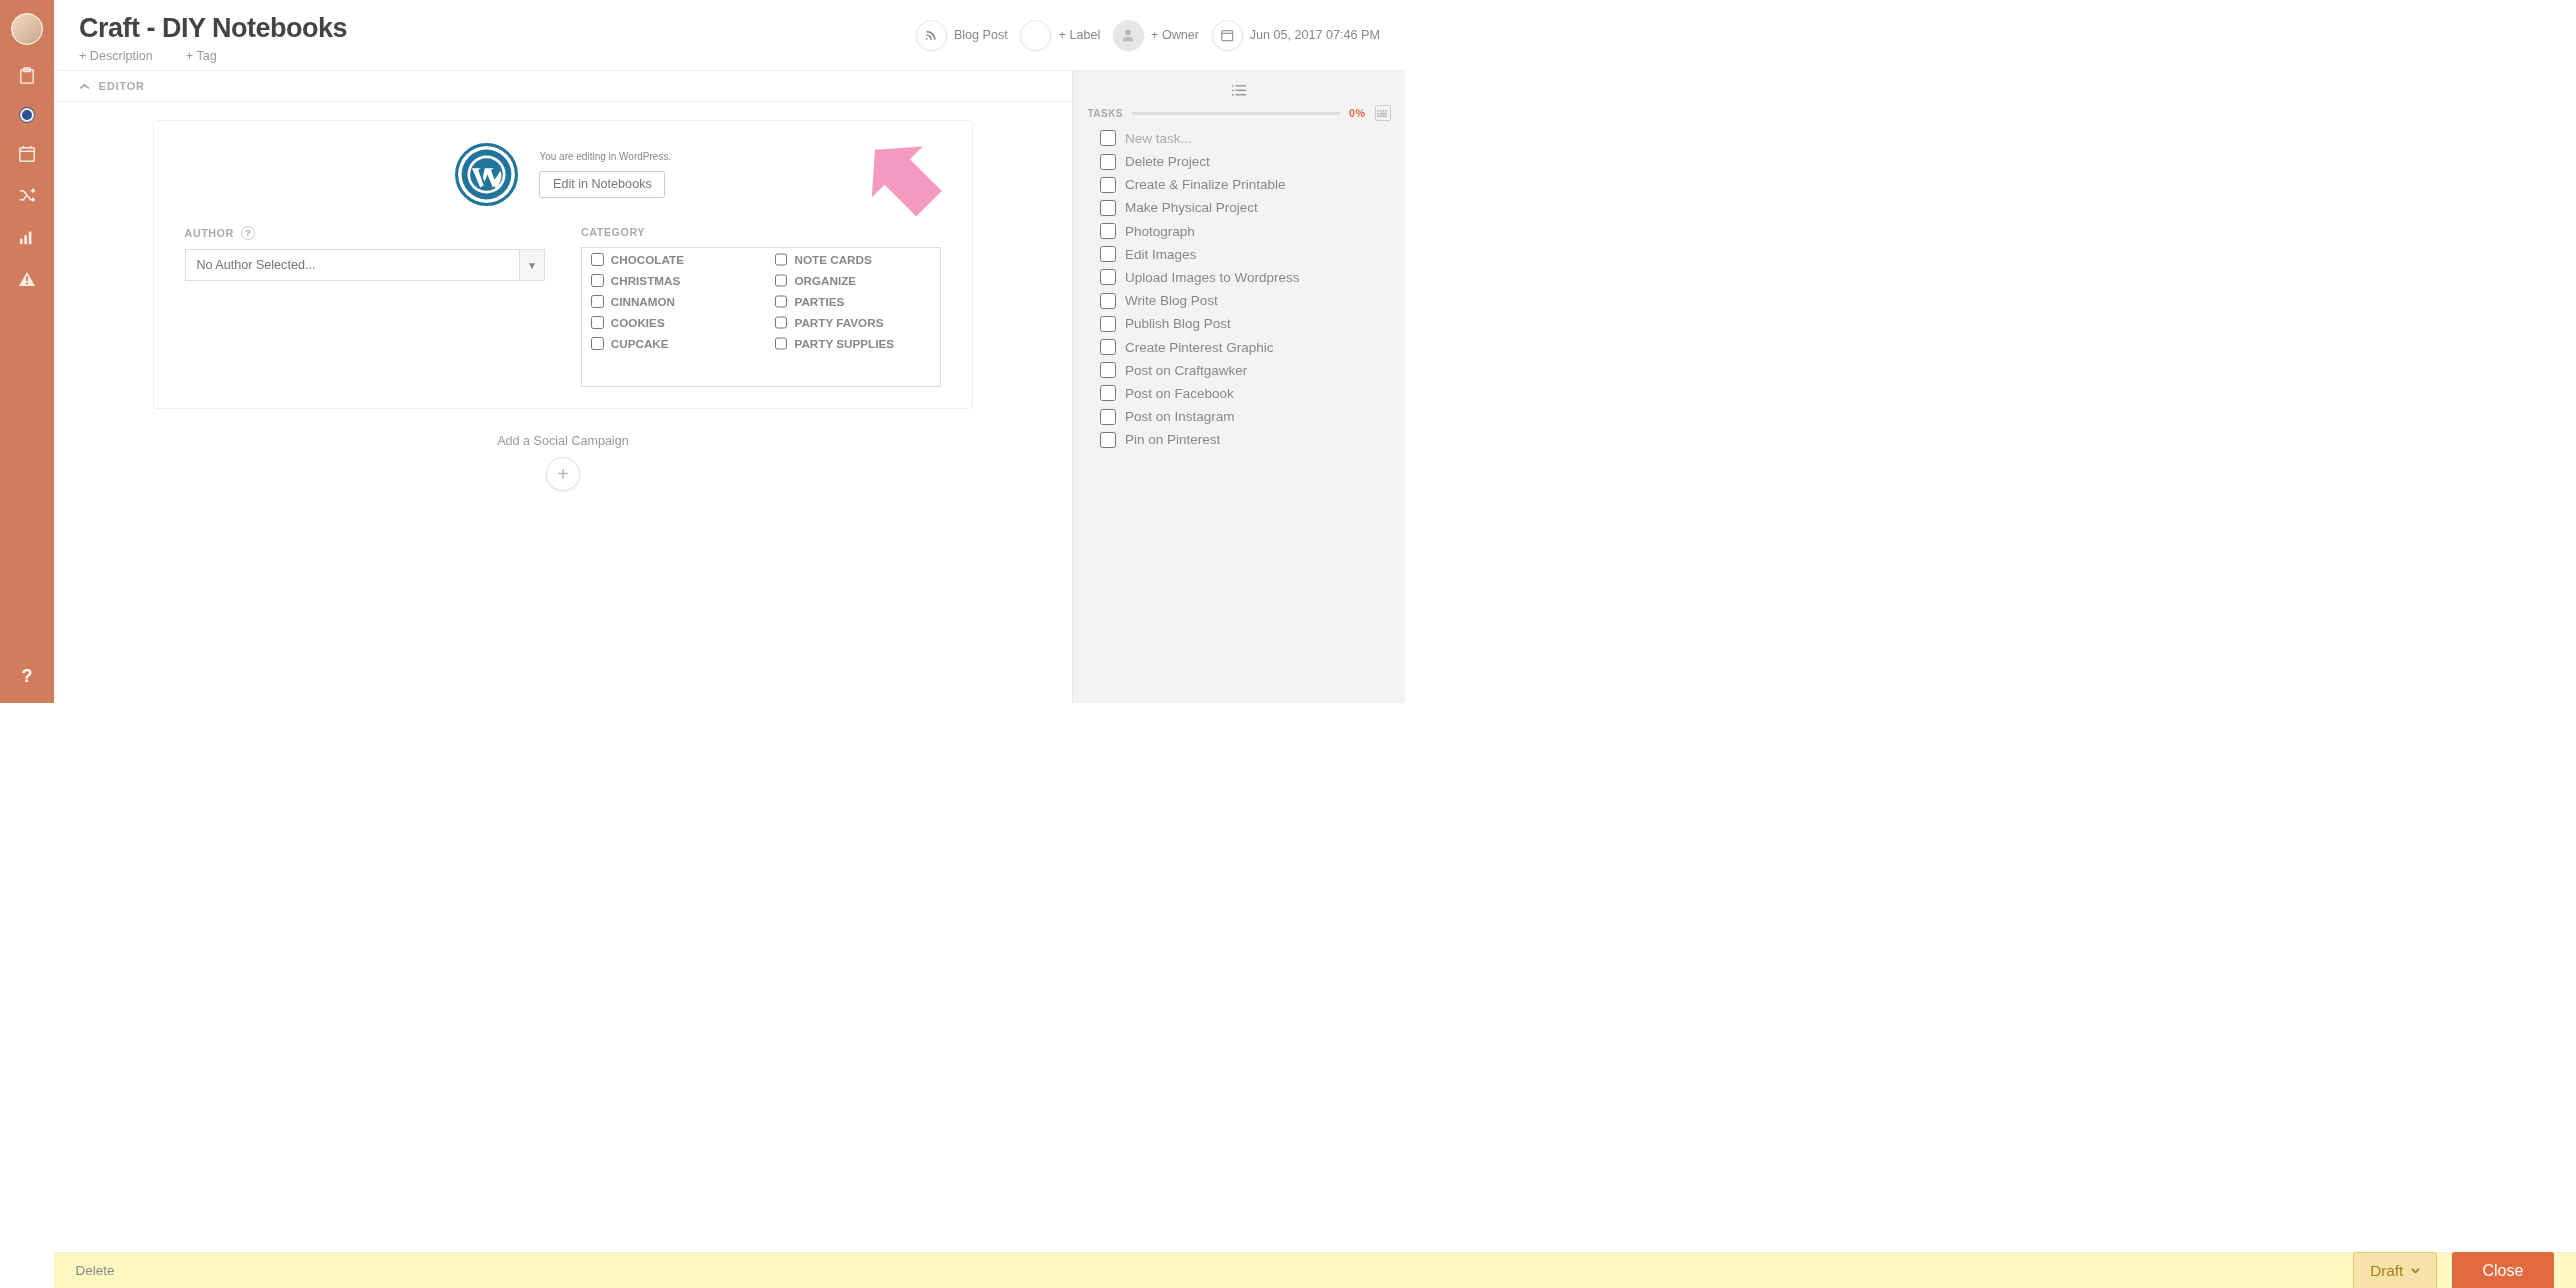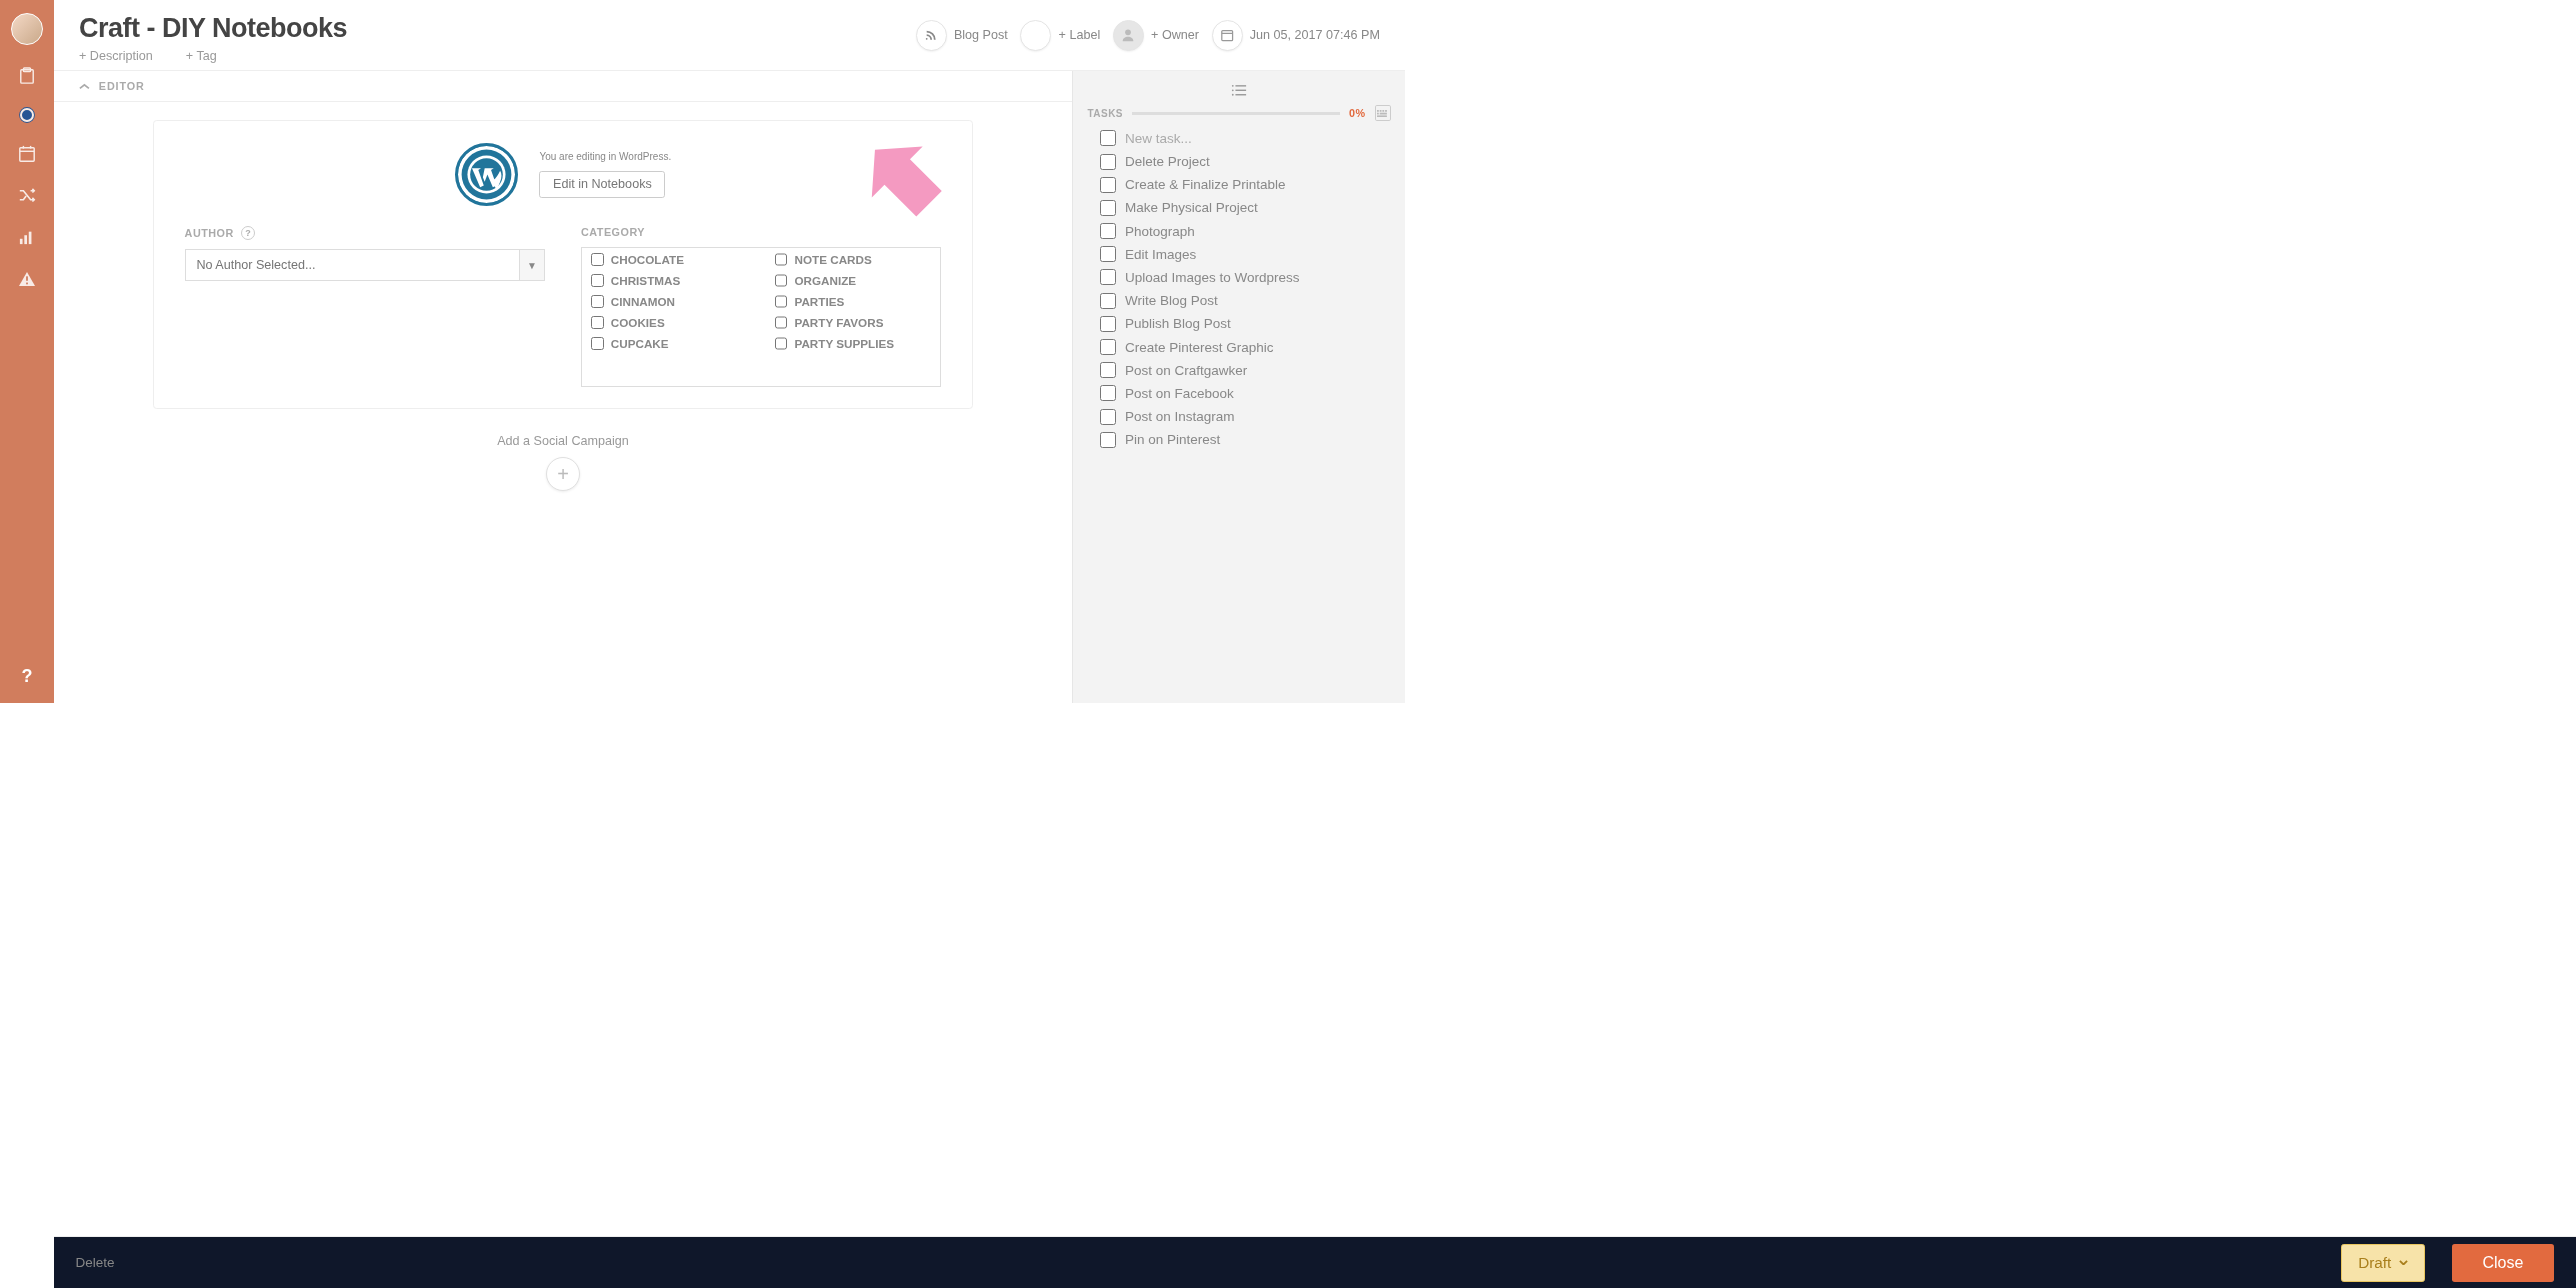--- a/index.html
+++ b/index.html
@@ -45,23 +45,23 @@
 .right-panel { width:333px; background:#f3f3f3; border-left:0.9px solid #e6e6e6; padding:12.6px 14.4px; overflow-y:auto; }
 .rp-head { display:flex; justify-content:center; color:#999; margin-bottom:9px; }
 .tasks-head { display:flex; align-items:center; gap:9px; font-size:10px; font-weight:700; color:#aaa; letter-spacing:0.5px; margin-bottom:9px; }
 .progress { flex:1; height:2.7px; background:#ddd; }
 .pct { color:#e26a3f; font-size:10.8px; font-weight:600; }
 .kb-icon { width:16px; height:16px; border:0.9px solid #ccc; border-radius:1.8px; display:flex; align-items:center; justify-content:center; color:#aaa; }
 .task-list { display:flex; flex-direction:column; gap:7.2px; padding-left:12.6px; }
 .task { display:flex; align-items:center; gap:9px; font-size:13.5px; color:#888; }
 .task input { width:16px; height:16px; border:1.8px solid #ccc; }
 .new-task { color:#aaa; font-style:normal; }
-.footer { position:absolute; bottom:0; left:54px; right:0; height:52px; border-top:0.9px solid #eee; background:#0f172a; display:flex; align-items:center; padding:0 21.6px; }
+.footer { position:absolute; bottom:0; left:54px; right:0; height:36px; border-top:0.9px solid #eee; background:#fef9c3; display:flex; align-items:center; padding:0 21.6px; }
 .delete-link { color:#888; font-size:13.5px; cursor:pointer; }
-.footer-right { margin-left:auto; display:flex; gap:27px;justify-content:flex-end; }
+.footer-right { margin-left:auto; display:flex; gap:15px;justify-content:flex-end; }
 .btn-draft { background:#f7e3a9; border:0.9px solid #e9c65f; color:#a97f1c; padding:9px 16px; font-size:15.3px; border-radius:2.7px; display:flex; align-items:center; gap:7.2px; cursor:pointer; }
 .btn-close { background:#e26a3f; color:#fff; border:none; padding:9px 31px; font-size:16px; border-radius:2.7px; cursor:pointer; }
 svg { display:block; }
 </style>
 </head>
 <body>
 
 <div class="app">
   <div class="sidebar-left">
     <div class="avatar"></div>

